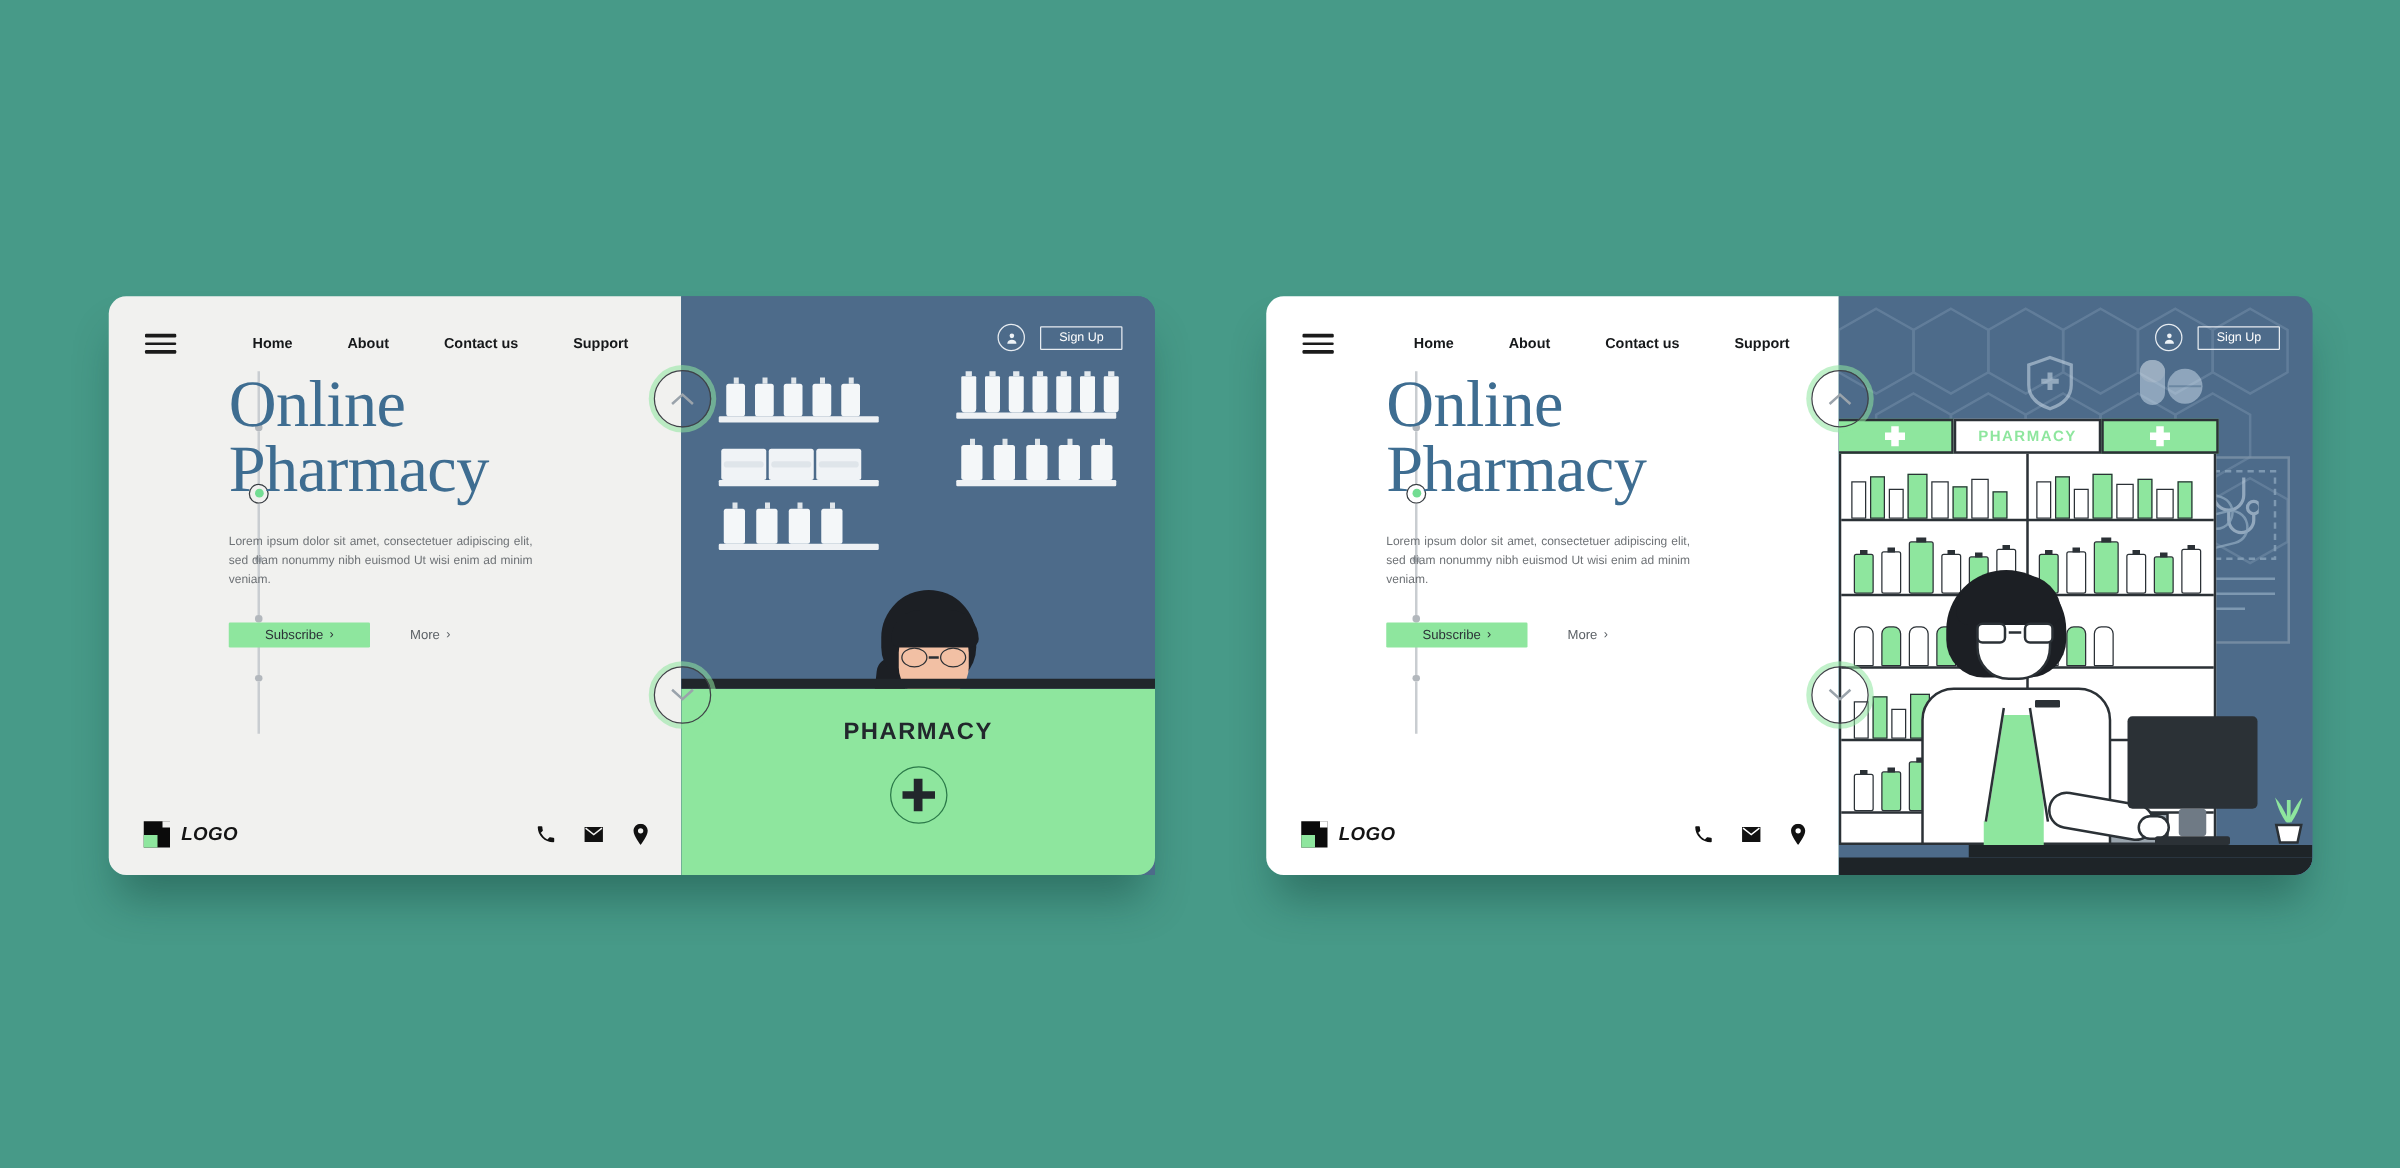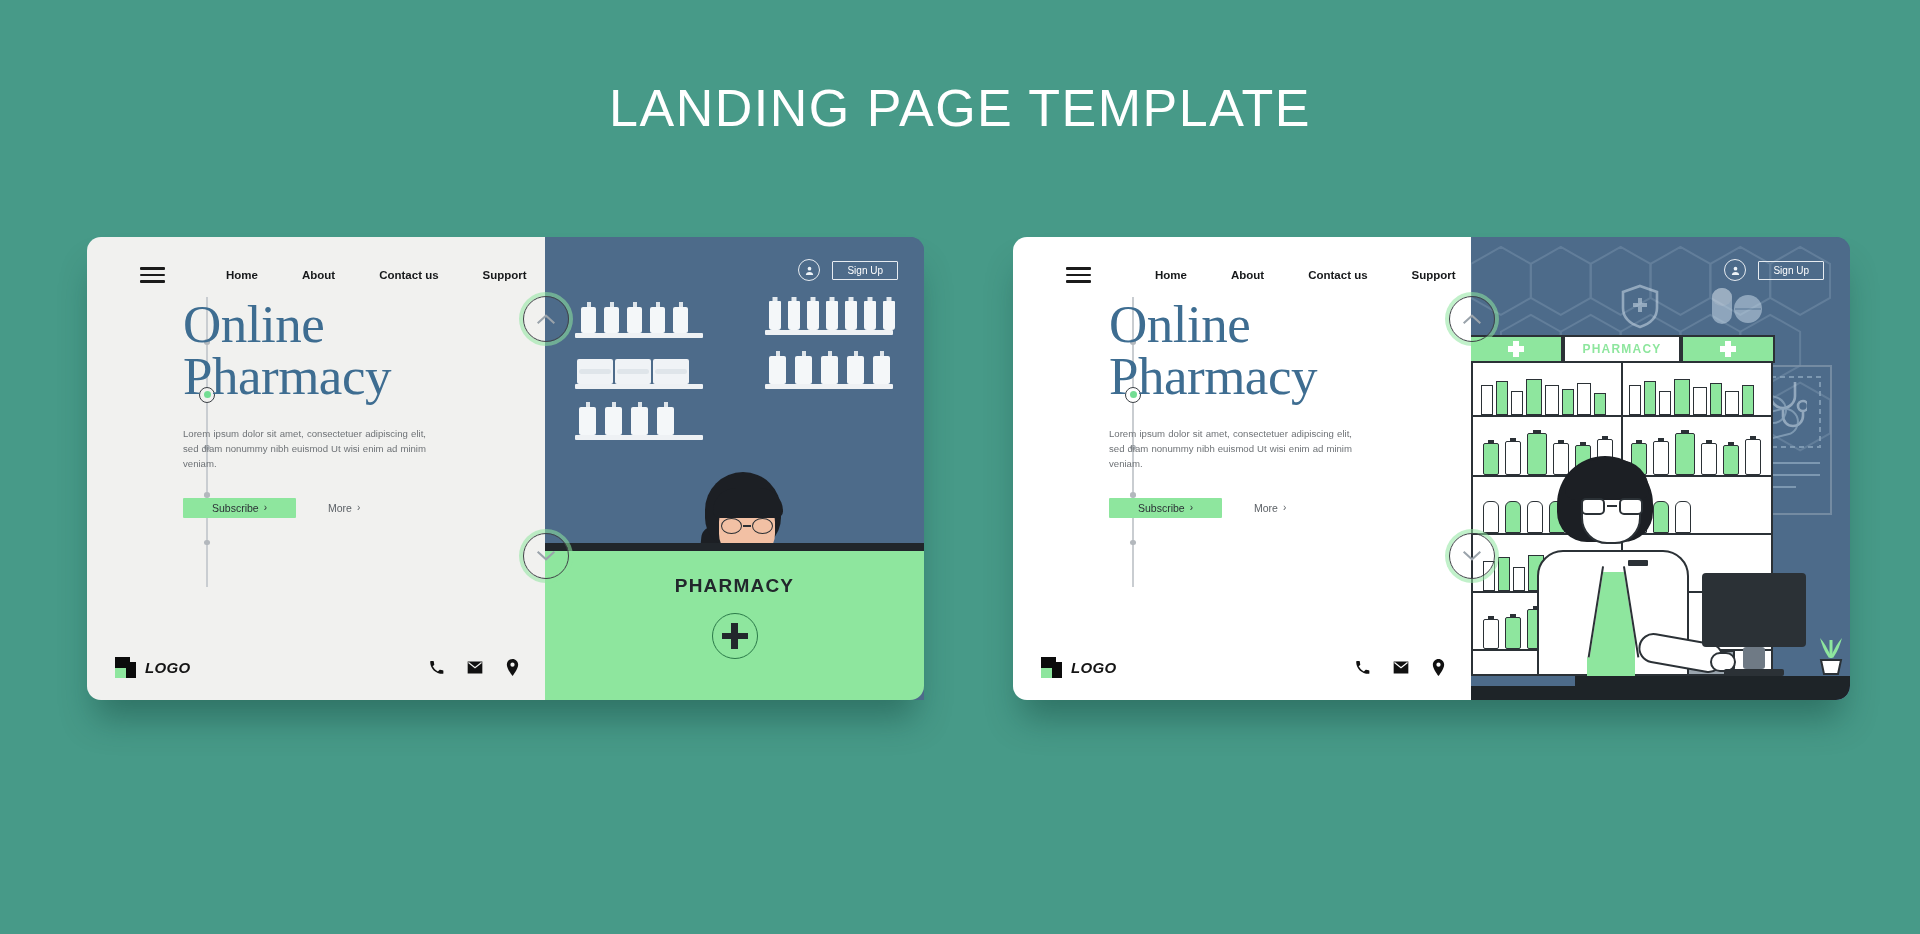--- a/index.html
+++ b/index.html
@@ -34,21 +34,21 @@
   .card-a .pane-left { background: #f1f1ef; }
   .card-b .pane-left { background: #ffffff; }
 
   .pane-right {
     flex: 1 1 auto; position: relative; overflow: hidden;
     background: #4d6b8a; border-radius: 0 14px 14px 0;
   }
   .card-a .pane-right { border-radius: 0 14px 0 0; overflow: visible; }
 
   
-  .nav { position: absolute; top: 18px; left: 0; width: 100%; height: 40px; display: flex; align-items: center; margin-left: 24px; }
+  .nav { position: absolute; top: 18px; left: 0; width: 100%; height: 40px; display: flex; align-items: center; }
   .burger { margin-left: 29px; width: 25px; display: flex; flex-direction: column; gap: 4px; cursor: pointer; }
   .burger i { display: block; height: 2.4px; background: #1b1b1b; border-radius: 1px; }
   .nav-links { display: flex; margin-left: 39px; gap: 0; }
   .nav-links a {
     color: #16181a; font-size: 11.5px; font-weight: 700;
     text-decoration: none; padding: 0 22px; white-space: nowrap;
   }
   .card-b .nav-links { margin-left: 42px; }
 
   
@@ -245,21 +245,20 @@
   .deskB { position: absolute; left: 104px; right: 0; bottom: 14px; height: 10px; background: #1e2428; }
   .bskB { position: absolute; left: 206px; bottom: 24px; width: 58px; height: 26px; background: #9aa5ae; border: 2px solid #2b3136; border-radius: 0 0 8px 8px; }
 
   .counterB { position: absolute; left: 0; right: 0; bottom: 0; height: 14px; background: #1e2428; border-radius: 0 0 14px 0; }
 </style>
 </head>
 <body>
 
 <div class="stage">
 
-  <div class="page-title">LANDING PAGE TEMPLATE</div>
 
   <div class="card card-a">
 
     <div class="pane-left">
 
       <div class="nav">
         <div class="burger">
             <i></i>
             <i></i>
             <i></i>

